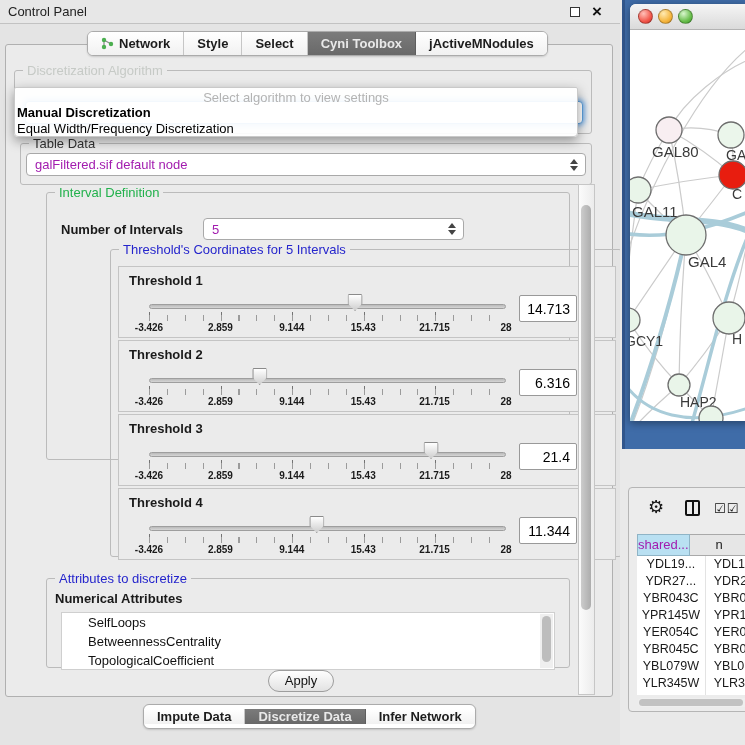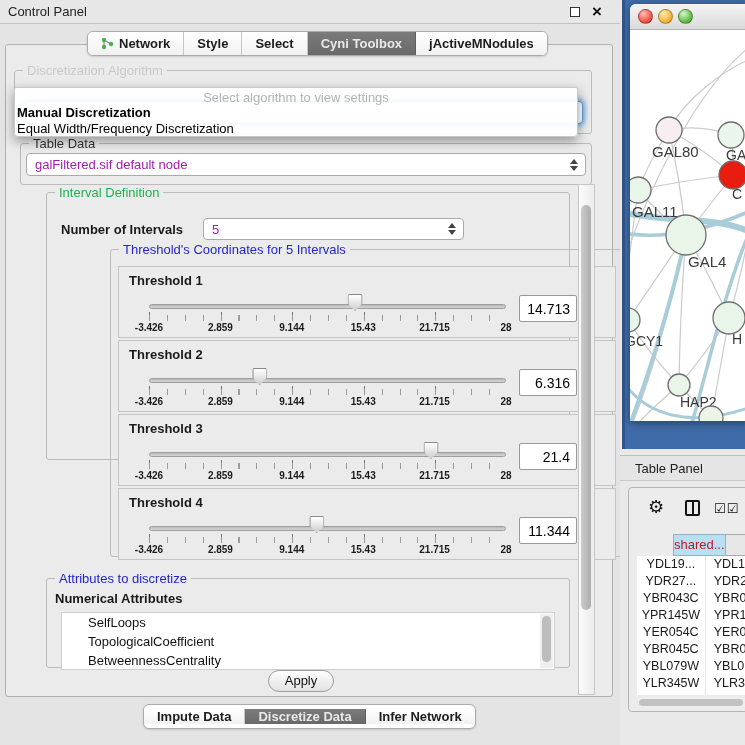--- a/index.html
+++ b/index.html
@@ -81,21 +81,21 @@
   .table-panel-bar .t { position:absolute; left:15px; top:5px; font-size:13px; color:#222; }
   .table-sub { position:absolute; left:8px; top:487px; width:120px; height:225px; background:#ececec; border:1px solid #b5b5b5; border-radius:4px 0 0 4px; }
   .gear-icon { position:absolute; left:19px; top:10px; font-size:18px; line-height:18px; color:#161616; }
   .cols-icon { position:absolute; left:56px; top:12px; width:15px; height:16px; border:2px solid #111; border-radius:2px; }
   .cols-icon::after { content:""; position:absolute; left:4.5px; top:0; width:2px; height:12px; background:#111; }
   .checks-icon { position:absolute; left:85px; top:13px; font-size:13px; letter-spacing:1px; color:#111; }
 
   .grid { position:absolute; left:8px; top:46px; width:112px; height:161px; overflow:hidden; }
   .grid .hrow { display:flex; height:22px; }
   .grid .hc { font-size:13px; line-height:20px; border:1px solid #a9a9a9; }
-  .grid .hc1 { width:74px; background:#b9e0f2; border-color:#8fb4c6; text-align:center; color:#b91c1c;margin-left:36px; }
+  .grid .hc1 { width:74px; background:#b9e0f2; border-color:#8fb4c6; text-align:center; color:#a21caf; }
   .grid .hc2 { width:120px; background:#e6e6e6; border-left:none; padding-left:26px; color:#222; }
   .grid .row { display:flex; height:17px; background:#fff; }
   .grid .c1 { width:74px; font-size:12.5px; line-height:17px; text-align:center; border-right:1px solid #e3e3e3; }
   .grid .c2 { width:46px; font-size:12.5px; line-height:17px; padding-left:8px; }
   .hscroll { position:absolute; left:9px; top:210px; width:110px; height:9px; background:#efefef; border-radius:4px; }
   .hscroll .thumb { position:absolute; left:1px; top:1px; width:104px; height:7px; background:#c2c2c2; border-radius:4px; }
 </style>
 </head>
 <body>
 
@@ -237,22 +237,22 @@
         <input class="value-box" value="11.344" style="">
       </div>
     </div>
   </div>
 
   <div class="group" style="left:46px; top:578px; width:524px; height:90px;">
     <span class="gtitle blue">Attributes to discretize</span>
     <span class="attr-sub">Numerical Attributes</span>
     <div class="attr-list">
       <div class="item">SelfLoops</div>
+      <div class="item">BetweennessCentrality</div>
       <div class="item">TopologicalCoefficient</div>
-      <div class="item">BetweennessCentrality</div>
       <div class="attr-vscroll">
           <div class="thumb"></div>
         </div>
     </div>
   </div>
 
   <div class="apply-btn">Apply</div>
 
   <div class="seg-bar bottom-tabs">
     <div class="seg">
@@ -324,23 +324,20 @@
             <circle cx="99" cy="288" r="16" fill="#e9f5e9" stroke="#6e6e6e" stroke-width="1.3"></circle>
             <text x="102" y="314" font-size="14" fill="#3a3a3a">H</text>
             <circle cx="49" cy="355" r="11" fill="#e9f5e9" stroke="#6e6e6e" stroke-width="1.3"></circle>
             <text x="50" y="377" font-size="14" fill="#3a3a3a">HAP2</text>
             <circle cx="81" cy="388" r="12" fill="#e9f5e9" stroke="#6e6e6e" stroke-width="1.3"></circle>
           </svg>
       </div>
     </div>
   </div>
 
-  <div class="table-panel-bar">
-    <span class="t">Table Panel</span>
-  </div>
 
   <div class="table-sub">
     <span class="gear-icon">⚙</span>
     <span class="cols-icon"></span>
     <span class="checks-icon">☑☑</span>
 
     <div class="grid">
       <div class="hrow">
         <div class="hc hc1">shared...</div>
         <div class="hc hc2">n</div>

